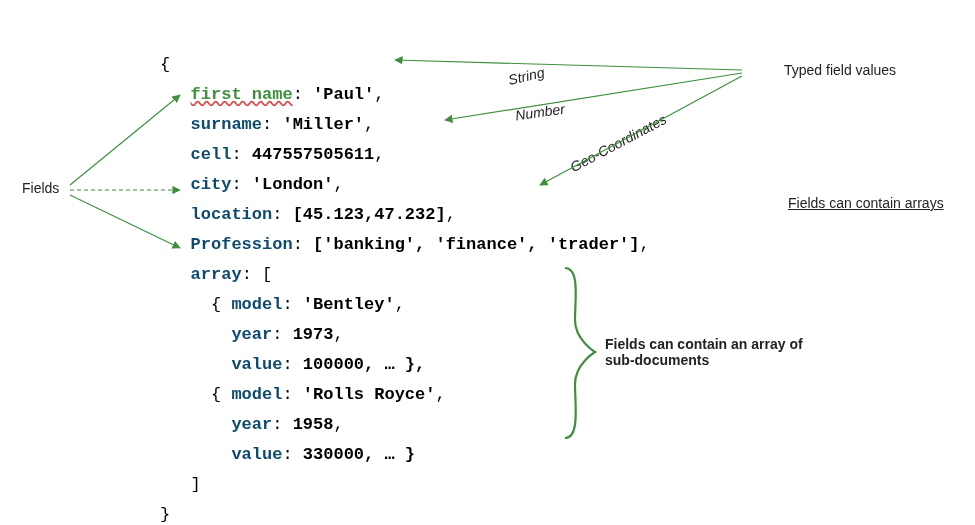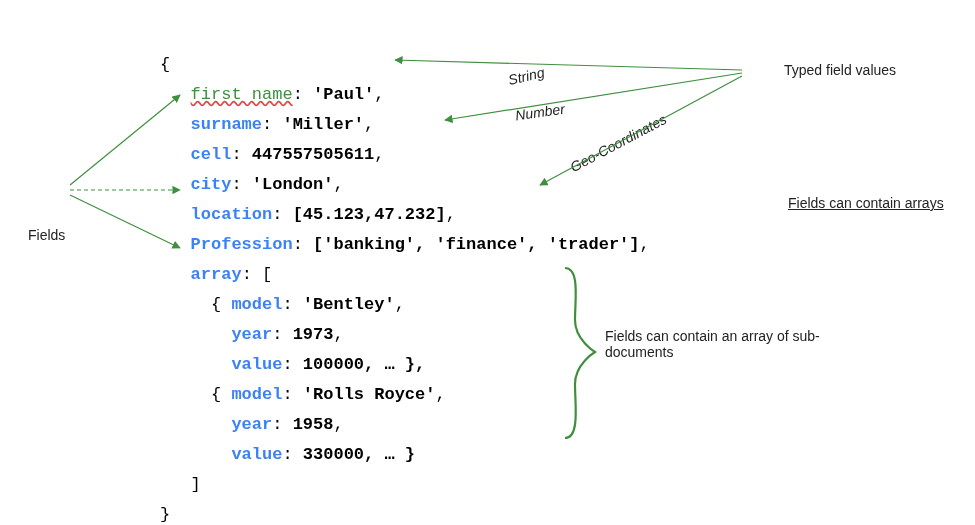--- a/index.html
+++ b/index.html
@@ -14,24 +14,24 @@
     color: #000;
     overflow: hidden;
   }
   .code {
     position: absolute;
     left: 160px;
     top: 20px;
     line-height: 30px;
     white-space: pre;
   }
-  .key { color: #3b82f6; font-weight: bold; }
+  .key { color: #0c4a6e; font-weight: bold; }
   .key-misspell {
     color: #3f8f3f;
-    font-weight: normal;
+    font-weight: bold;
     text-decoration: underline wavy #d94c4c;
     text-decoration-skip-ink: none;
   }
   .val { color: #000; font-weight: bold; }
   .punct { color: #000; }
   .annotation {
     position: absolute;
     font-family: Arial, sans-serif;
     font-size: 14px;
     color: #222;
@@ -58,24 +58,24 @@
      <span class="punct">{ </span><span class="key">model</span><span class="punct">: </span><span class="val">'Bentley'</span><span class="punct">,</span>
        <span class="key">year</span><span class="punct">: </span><span class="val">1973</span><span class="punct">,</span>
        <span class="key">value</span><span class="punct">: </span><span class="val">100000, … },</span>
      <span class="punct">{ </span><span class="key">model</span><span class="punct">: </span><span class="val">'Rolls Royce'</span><span class="punct">,</span>
        <span class="key">year</span><span class="punct">: </span><span class="val">1958</span><span class="punct">,</span>
        <span class="key">value</span><span class="punct">: </span><span class="val">330000, … }</span>
    <span class="punct">]</span>
 <span class="punct">}</span>
 </div>
 
-<div class="annotation" style="left:28px; top:180px;margin-top:47px;">Fields</div>
+<div class="annotation" style="left:22px; top:180px;">Fields</div>
 <div class="annotation" style="left:784px; top:62px;">Typed field values</div>
 <div class="annotation" style="left:788px; top:195px;text-decoration:underline;">Fields can contain arrays</div>
-<div class="annotation" style="left:605px; top:328px; width:220px;">Fields can contain an array of sub-documents</div>
+<div class="annotation" style="left:605px; top:336px; width:220px;font-weight:bold;">Fields can contain an array of sub-documents</div>
 
 <div class="annotation" style="left:508px; top:68px; transform:rotate(-13deg); font-style:italic;">String</div>
 <div class="annotation" style="left:515px; top:104px; transform:rotate(-8deg); font-style:italic;">Number</div>
 <div class="annotation" style="left:565px; top:135px; transform:rotate(-28deg); font-style:italic;">Geo-Coordinates</div>
 
 <svg class="overlay">
   <defs>
     <marker id="arr" viewBox="0 0 10 10" refX="9" refY="5" markerWidth="7" markerHeight="7" orient="auto-start-reverse">
       <path d="M 0 0 L 10 5 L 0 10 z" fill="#3f8f3f"></path>
     </marker>

